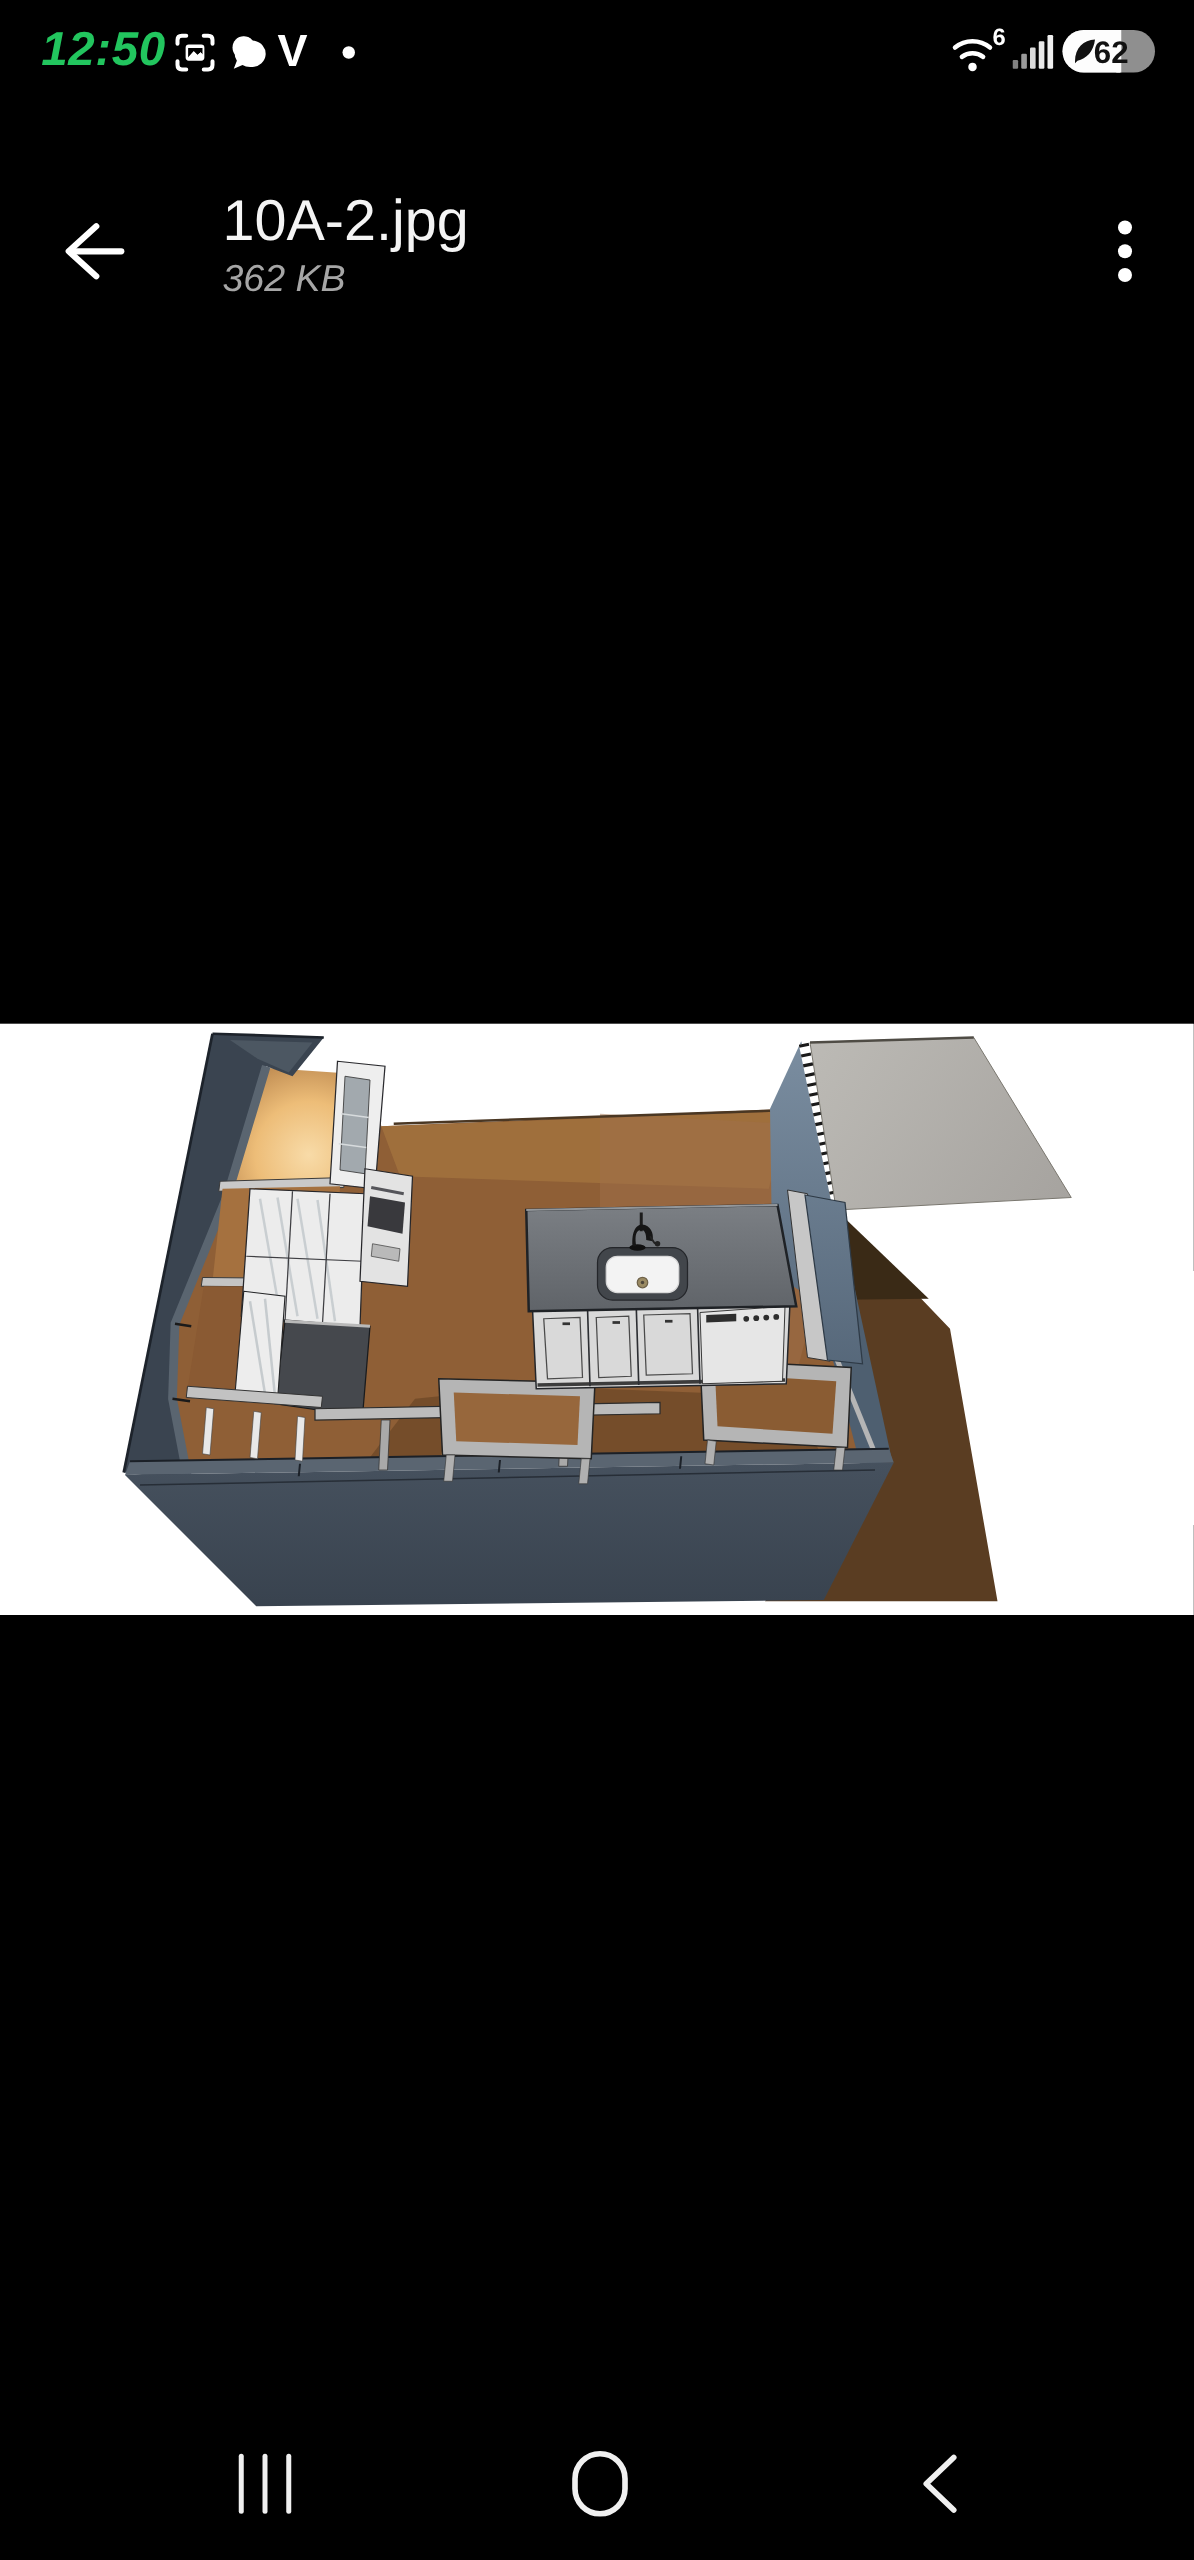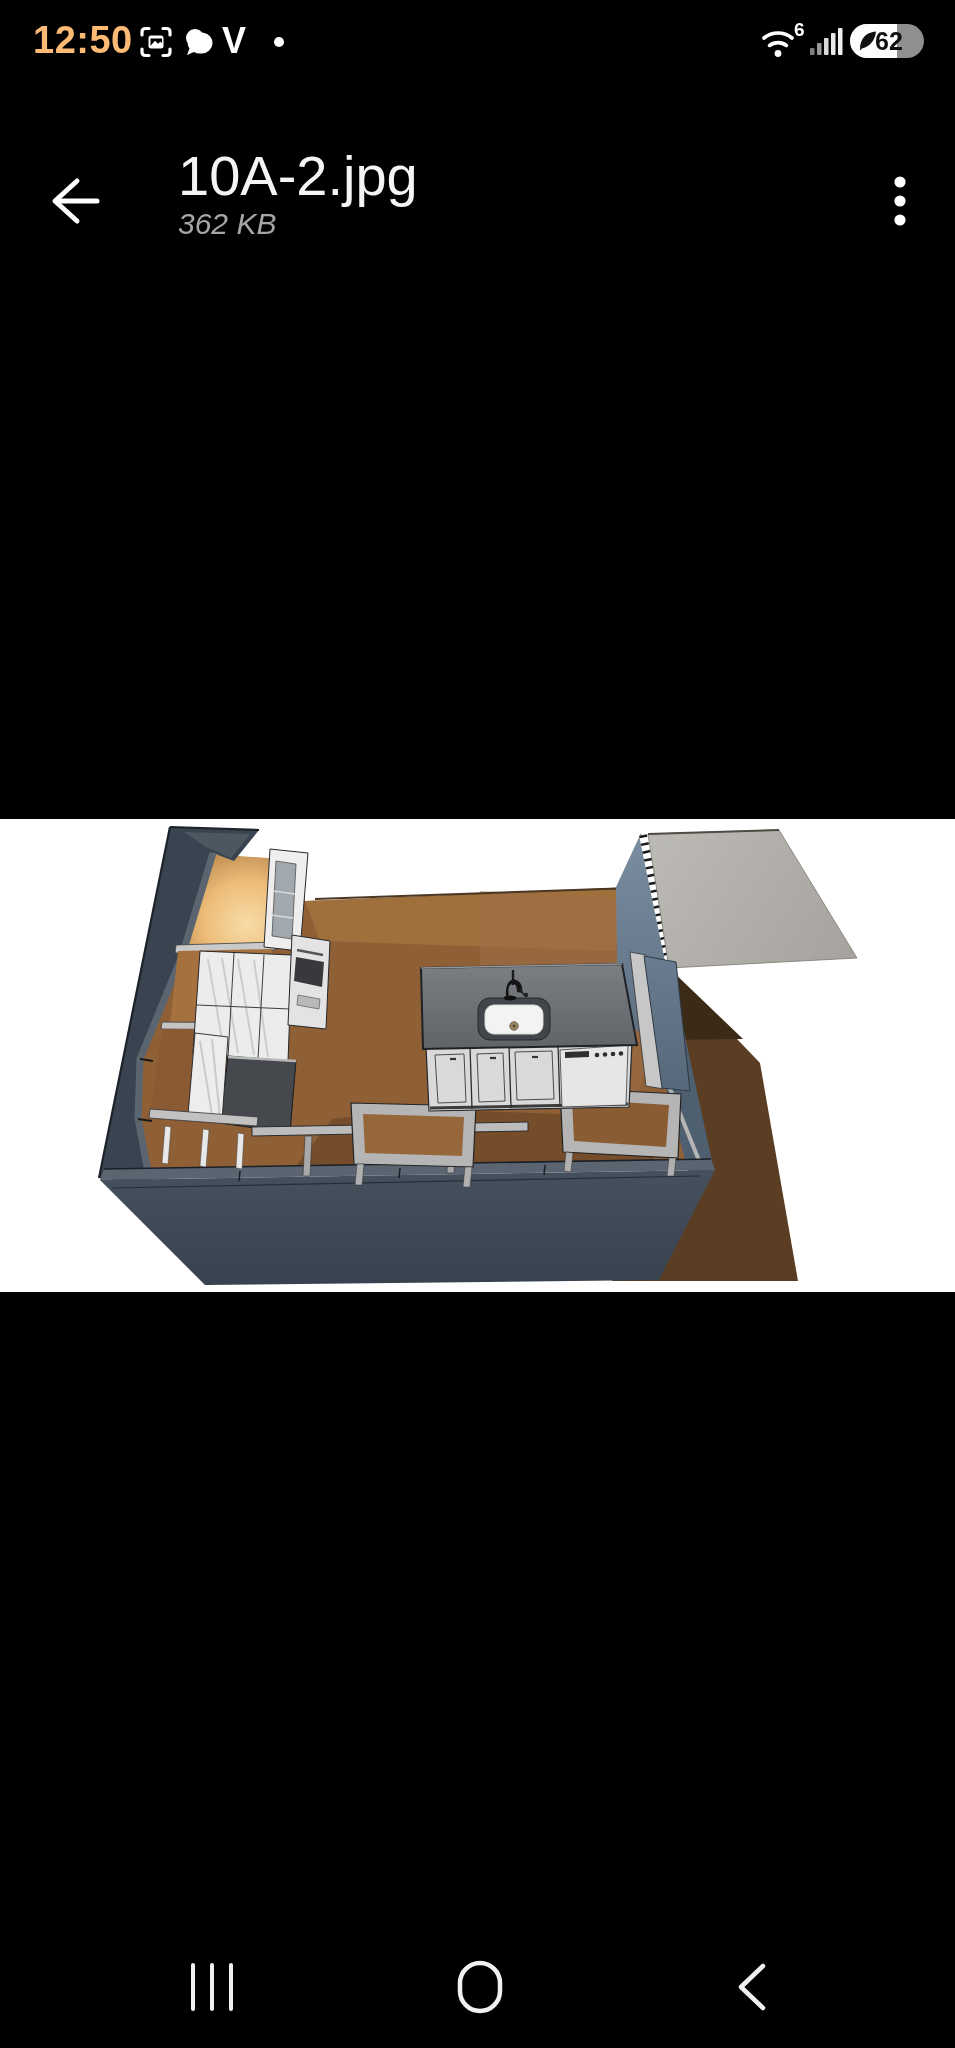--- a/index.html
+++ b/index.html
@@ -1,28 +1,28 @@
 <!DOCTYPE html>
 <html><head>
 <meta charset="utf-8">
 <style>
   html,body{margin:0;padding:0;background:#000;}
   body{width:955px;height:2048px;position:relative;overflow:hidden;
        font-family:"Liberation Sans",sans-serif;-webkit-font-smoothing:antialiased;}
   .abs{position:absolute;}
   
   .status-bar{left:0;top:0;width:955px;height:64px;}
-  .time{left:33px;top:20px;font-size:38px;font-weight:700;color:#fdba74;line-height:40px;letter-spacing:.5px;}
+  .time{left:33px;top:20px;font-size:38px;font-weight:700;color:#22c55e;line-height:40px;letter-spacing:.5px;font-style:italic;}
   .sico{top:25px;}
   .v-letter{left:222px;top:21px;font-size:36px;font-weight:700;color:#fff;line-height:40px;}
   .notif-dot{left:274px;top:37px;width:10px;height:10px;border-radius:50%;background:#fff;}
   
   .back-btn{left:47px;top:109px;width:56px;height:56px;cursor:pointer;}
   .title-block{left:178px;top:86px;}
-  .page-title{font-size:56px;font-weight:500;color:#f4f4f4;line-height:52px;}
+  .page-title{font-size:46px;font-weight:500;color:#f4f4f4;line-height:52px;}
   .file-size{font-size:30px;font-weight:400;color:#a6a6a6;line-height:34px;margin-top:5px;font-style:italic;}
   .menu-btn{left:884px;top:106px;width:32px;height:62px;cursor:pointer;}
   
   .viewer{left:0;top:819px;width:955px;height:473px;background:#fff;}
   .viewer svg{display:block;}
   
   .nav-btn{cursor:pointer;}
   .nav-recents{left:188px;top:1962px;}
   .nav-home{left:452px;top:1960px;}
   .nav-back{left:733px;top:1962px;}

